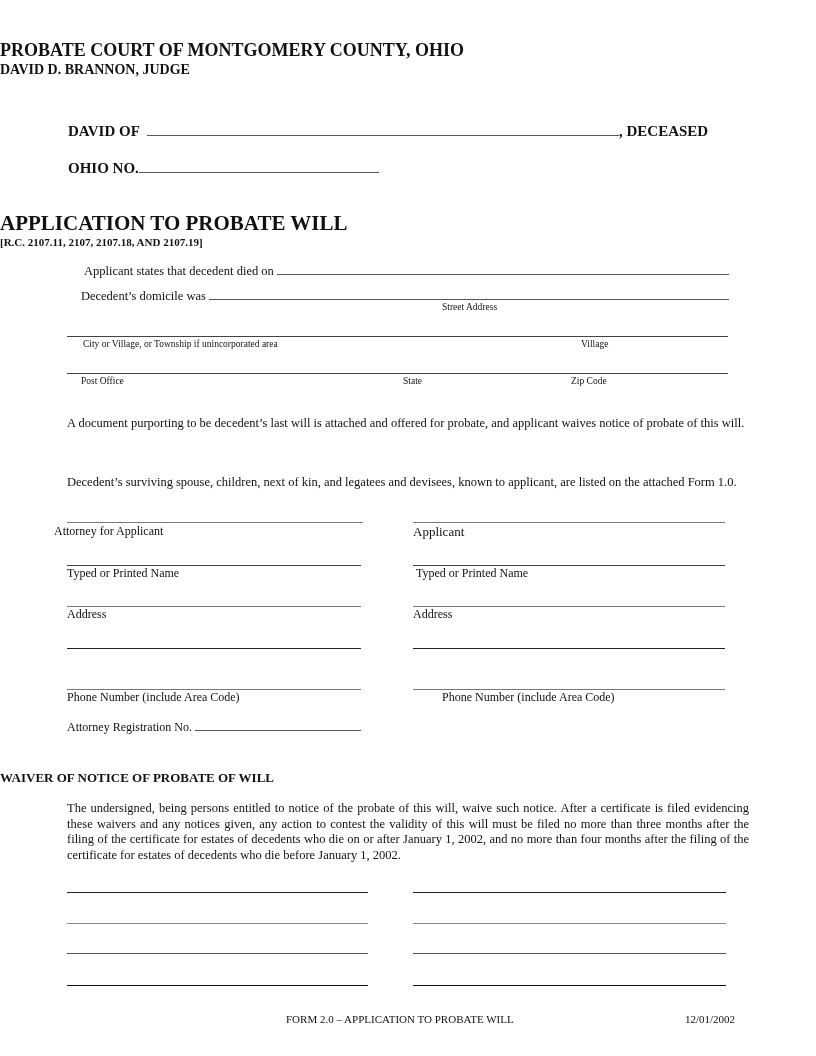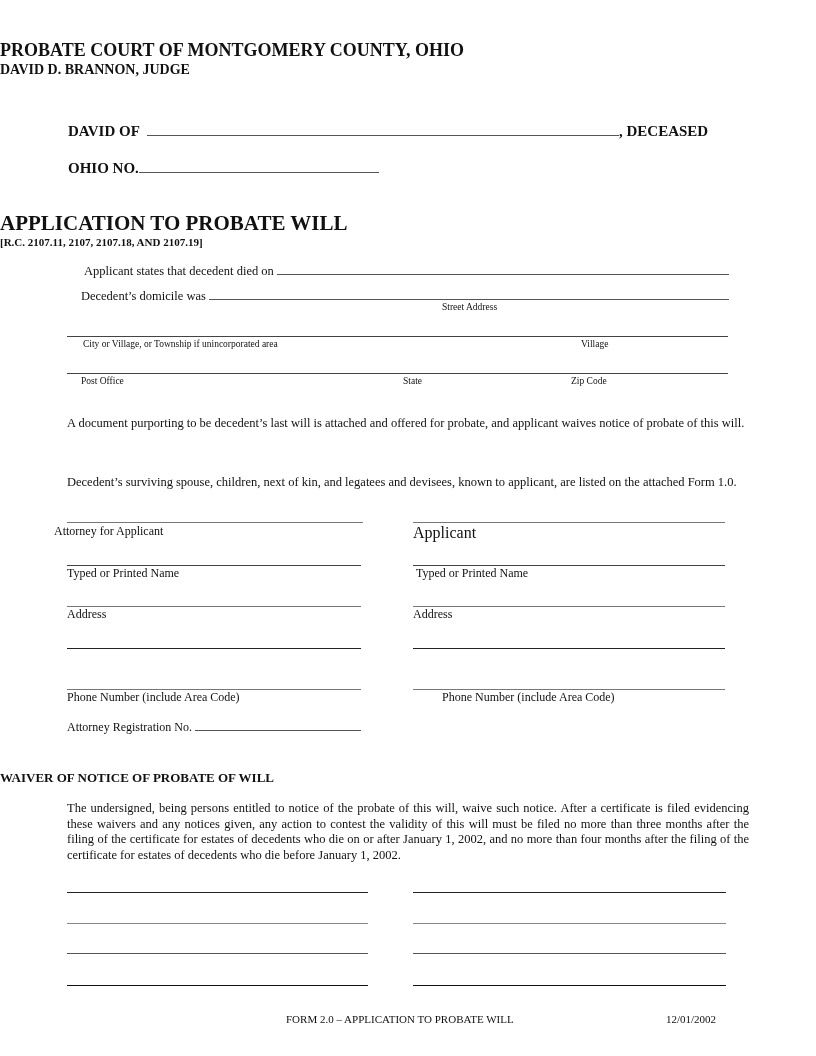--- a/index.html
+++ b/index.html
@@ -73,21 +73,21 @@
 
 <div class="line" style="top:689px; left:67px; width:294px; border-top-color:#777;"></div>
 <div class="abs txt" style="top:690px; left:67px; font-size:12px;">Phone Number (include Area Code)</div>
 
 <div class="abs txt" style="top:718px; left:67px; font-size:12px;">
   <span>Attorney Registration No.</span>
   <span class="uline" style="width:166px; height:12px;"></span>
 </div>
 
 <div class="line" style="top:522px; left:413px; width:312px; border-top-color:#777;"></div>
-<div class="abs txt" style="top:524px; left:413px; font-size:16px;">Applicant</div>
+<div class="abs txt" style="top:524px; left:413px; font-size:13px;">Applicant</div>
 
 <div class="line" style="top:565px; left:413px; width:312px;"></div>
 <div class="abs txt" style="top:566px; left:416px; font-size:12px;">Typed or Printed Name</div>
 
 <div class="line" style="top:606px; left:413px; width:312px; border-top-color:#777;"></div>
 <div class="abs txt" style="top:607px; left:413px; font-size:12px;">Address</div>
 
 <div class="line" style="top:648px; left:413px; width:312px; border-top-color:#222;"></div>
 
 <div class="line" style="top:689px; left:413px; width:312px; border-top-color:#777;"></div>
@@ -99,13 +99,13 @@
 <div class="line" style="top:892px; left:67px; width:301px; border-top-color:#222;"></div>
 <div class="line" style="top:892px; left:413px; width:313px; border-top-color:#222;"></div>
 <div class="line" style="top:923px; left:67px; width:301px; border-top-color:#888;"></div>
 <div class="line" style="top:923px; left:413px; width:313px; border-top-color:#888;"></div>
 <div class="line" style="top:953px; left:67px; width:301px; border-top-color:#555;"></div>
 <div class="line" style="top:953px; left:413px; width:313px; border-top-color:#555;"></div>
 <div class="line" style="top:985px; left:67px; width:301px; border-top-color:#111;"></div>
 <div class="line" style="top:985px; left:413px; width:313px; border-top-color:#111;"></div>
 
 <div class="abs footer" style="top:1013px; left:286px;">FORM  2.0 – APPLICATION TO PROBATE WILL</div>
-<div class="abs footer" style="top:1013px; left:666px;text-align:right;">12/01/2002</div>
+<div class="abs footer" style="top:1013px; left:685px;text-align:right;">12/01/2002</div>
 
 </body></html>

